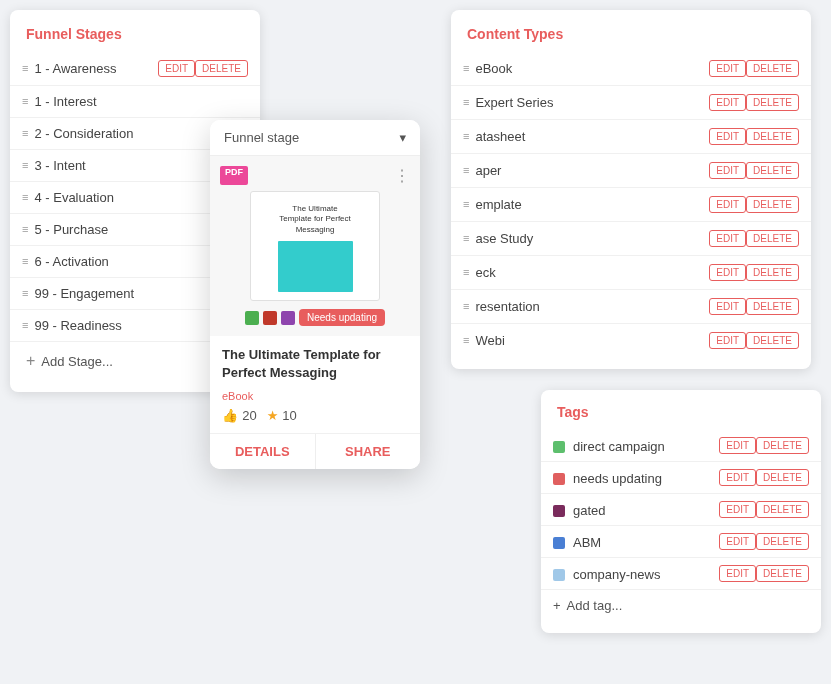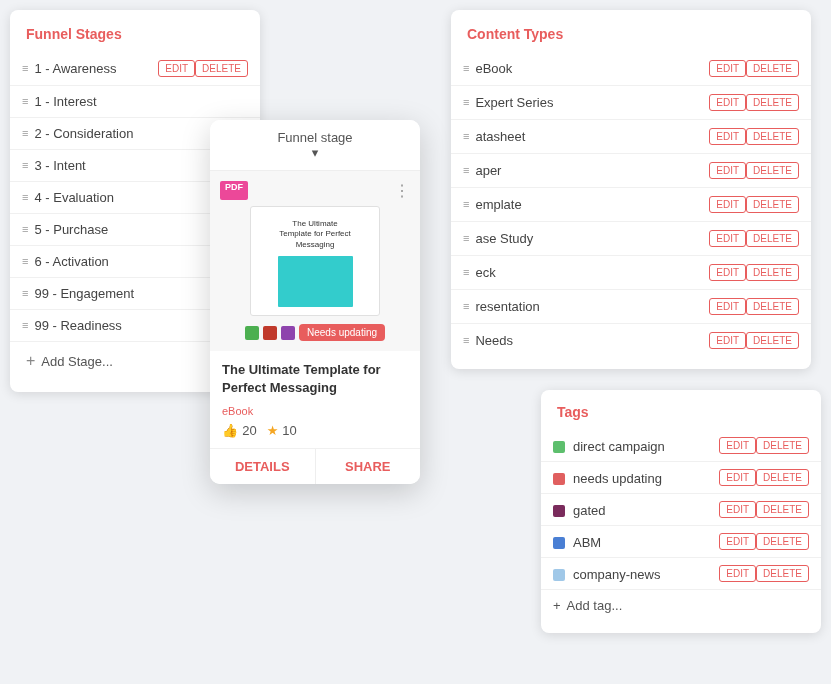--- a/index.html
+++ b/index.html
@@ -176,21 +176,20 @@
       z-index: 10;
     }
 
     .card-dropdown {
       display: flex;
       align-items: center;
       justify-content: space-between;
       padding: 10px 14px;
       background: #fff;
       border-bottom: 1px solid #eee;
-      flex-direction: column;
     }
 
     .card-dropdown span {
       font-size: 13px;
       color: #555;
     }
 
     .dropdown-arrow {
       color: #999;
       font-size: 12px;
@@ -489,21 +488,21 @@
       <span>resentation</span>
     </div>
     <div class="stage-actions">
       <button class="btn-edit">EDIT</button>
       <button class="btn-delete">DELETE</button>
     </div>
   </div>
   <div class="content-item">
     <div class="stage-left">
       <span class="drag-icon">≡</span>
-      <span>Needs</span>
+      <span>Webi</span>
     </div>
     <div class="stage-actions">
       <button class="btn-edit">EDIT</button>
       <button class="btn-delete">DELETE</button>
     </div>
   </div>
 </div>
 
 <div class="panel tags-panel">
   <div class="panel-title">Tags</div>

